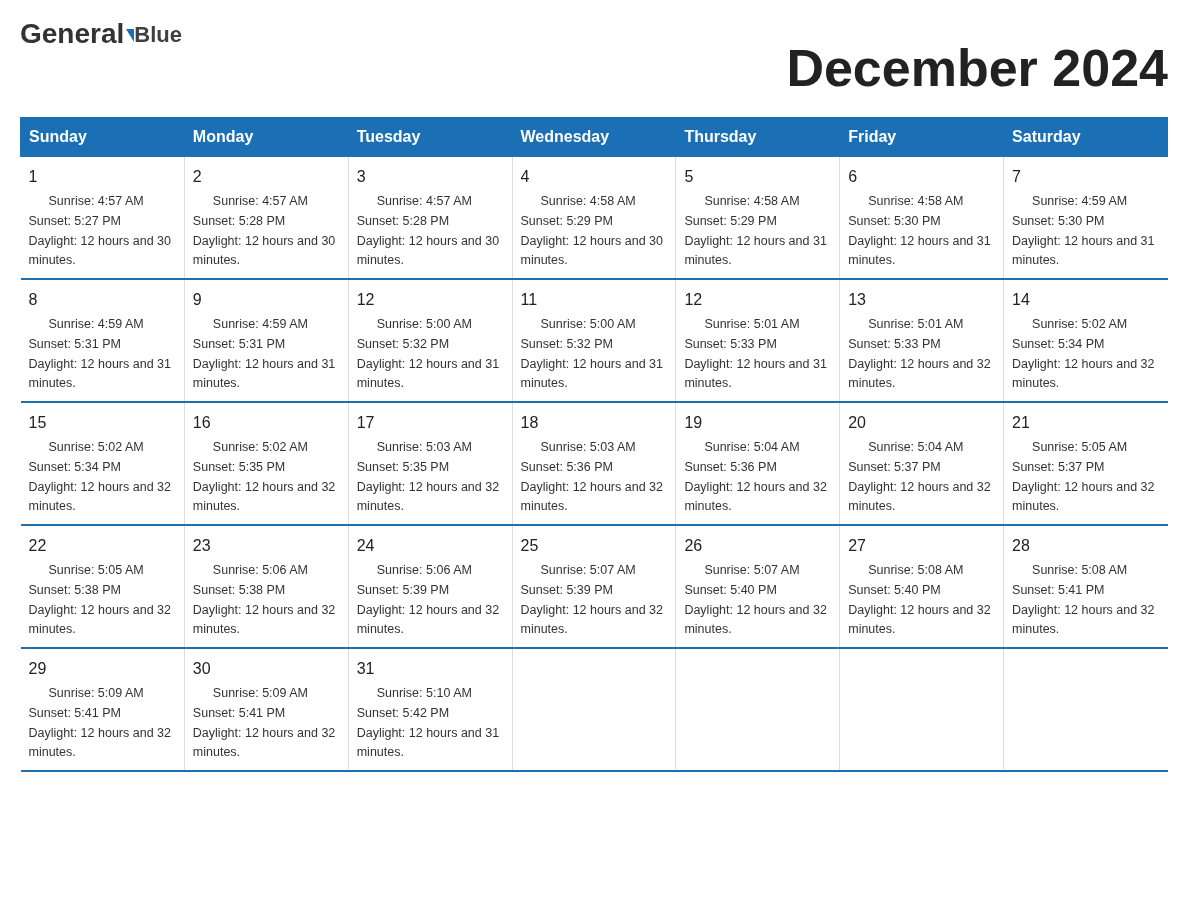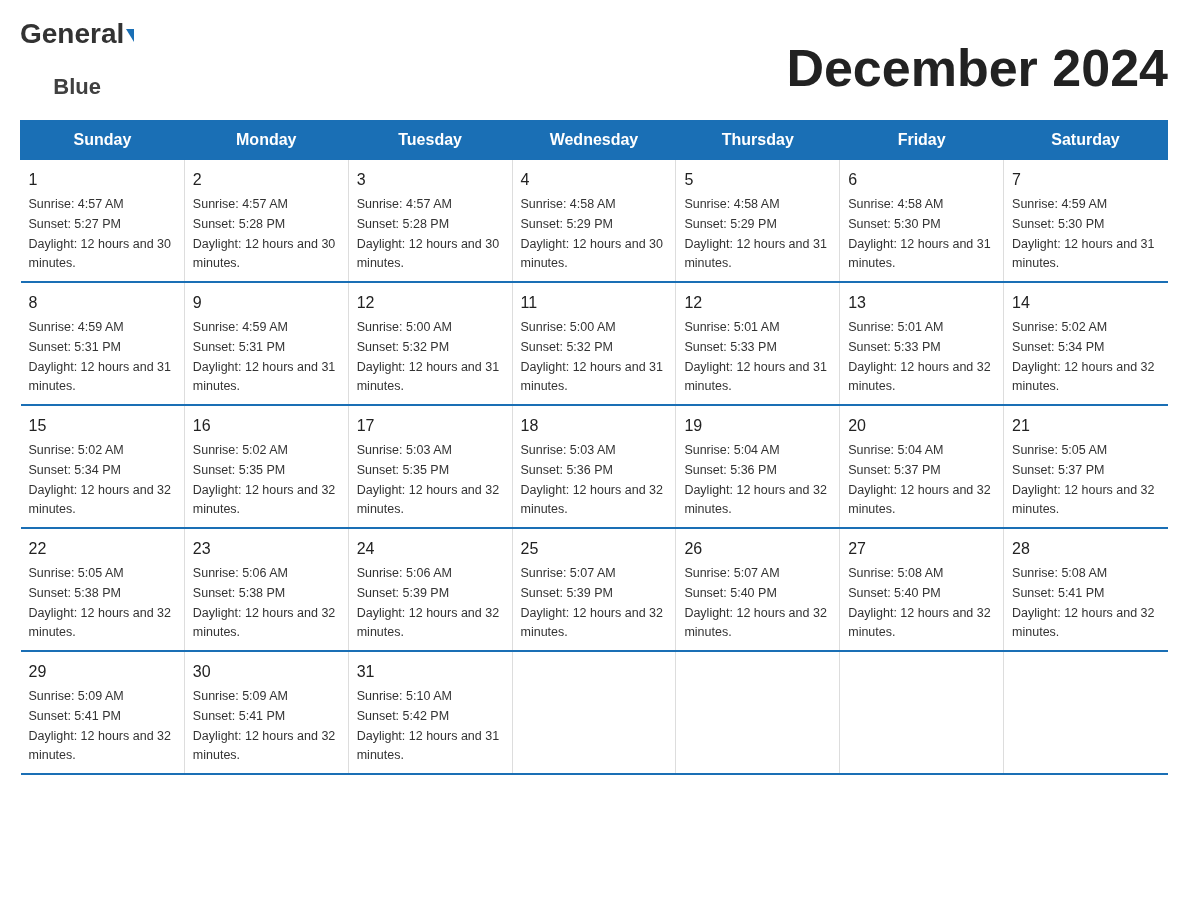--- a/index.html
+++ b/index.html
@@ -11,23 +11,22 @@
       padding: 20px;
     }
     .header {
       display: flex;
       justify-content: space-between;
       align-items: flex-start;
       margin-bottom: 20px;
     }
     .logo {
       display: flex;
-      flex-direction: column;
-      align-items: center;
-      gap: 28px;
+      flex-direction: row;
+      align-items: flex-end;
     }
     .logo-general {
       font-size: 28px;
       font-weight: bold;
       color: #333;
       line-height: 1;
     }
     .logo-general span {
       color: #1a6fb5;
     }
@@ -56,21 +55,21 @@
       width: 100%;
       border-collapse: collapse;
       table-layout: fixed;
     }
     thead tr th {
       background-color: #1a6fb5;
       color: #fff;
       font-size: 16px;
       font-weight: bold;
       padding: 10px 8px;
-      text-align: center;
+      text-align: left;
       border: 1px solid #1a6fb5;
     }
     tbody tr {
       border-bottom: 2px solid #1a6fb5;
     }
     tbody tr td {
       padding: 8px;
       vertical-align: top;
       border-right: 1px solid #ddd;
       font-size: 13px;
@@ -85,20 +84,21 @@
       font-size: 16px;
       font-weight: normal;
       color: #222;
       display: block;
       margin-bottom: 2px;
     }
     .day-info {
       font-size: 12.5px;
       color: #333;
       line-height: 1.5;
+      margin-left: 20px;
     }
     .logo-line {
       display: flex;
       align-items: center;
     }
   </style>
 </head>
 <body>
 
 <div class="header">

